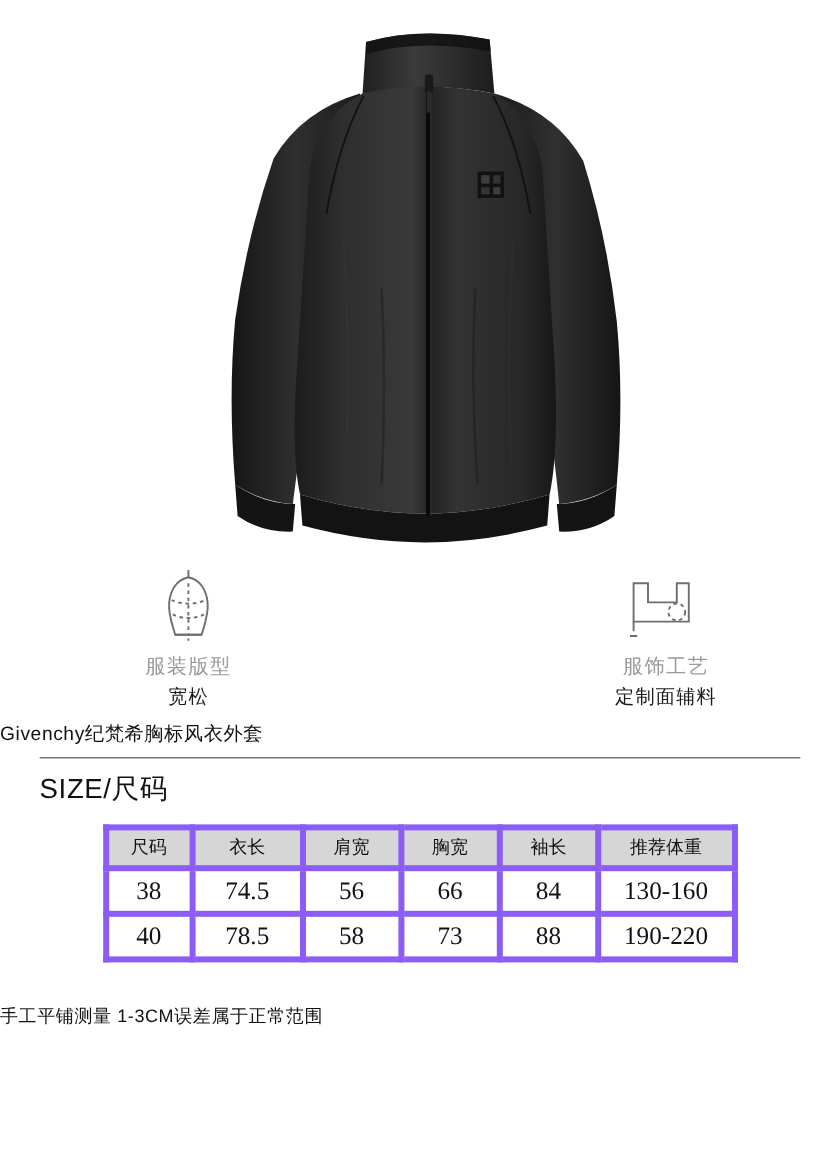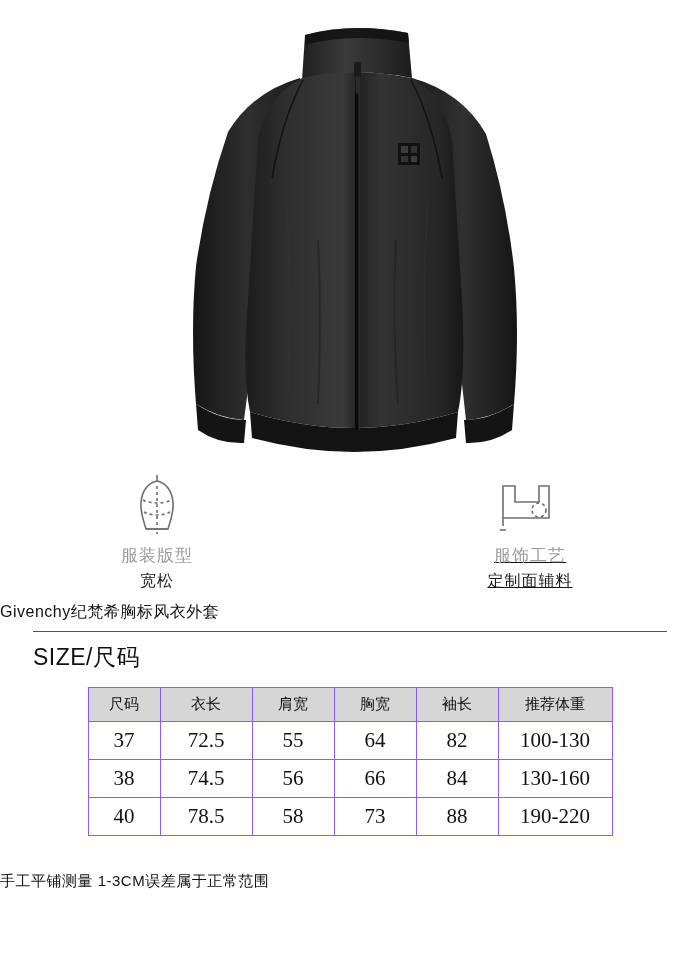--- a/index.html
+++ b/index.html
@@ -36,21 +36,21 @@
     width: 700px;
     height: 130px;
   }
   .feature {
     position: absolute;
     top: 0;
     width: 220px;
     text-align: center;
   }
   .feature.left { left: 47px; }
-  .feature.right { left: 420px; text-decoration: underline; }
+  .feature.right { left: 445px; }
   .feature .icon-box {
     height: 66px;
     display: flex;
     align-items: flex-end;
     justify-content: center;
   }
   .feature .f-title {
     margin-top: 8px;
     font-size: 17px;
     color: #9a9a9a;
@@ -101,21 +101,21 @@
 
   
   table.size-table {
     margin: 14px auto 0 auto;
     border-collapse: collapse;
     width: 524px;
     table-layout: fixed;
   }
   table.size-table th,
   table.size-table td {
-    border: 1px solid #8b5cf6;
+    border: 5px solid #8b5cf6;
     text-align: center;
     font-family: "Liberation Serif", serif;
   }
   table.size-table thead th {
     background: #d6d6d6;
     height: 34px;
     font-size: 15px;
     font-weight: normal;
     font-family: "Liberation Sans", sans-serif;
   }
@@ -274,28 +274,20 @@
       <th>尺码</th>
       <th>衣长</th>
       <th>肩宽</th>
       <th>胸宽</th>
       <th>袖长</th>
       <th>推荐体重</th>
     </tr>
   </thead>
   <tbody>
     <tr>
-      <td>37</td>
-      <td>72.5</td>
-      <td>55</td>
-      <td>64</td>
-      <td>82</td>
-      <td>100-130</td>
-    </tr>
-    <tr>
       <td>38</td>
       <td>74.5</td>
       <td>56</td>
       <td>66</td>
       <td>84</td>
       <td>130-160</td>
     </tr>
     <tr>
       <td>40</td>
       <td>78.5</td>

